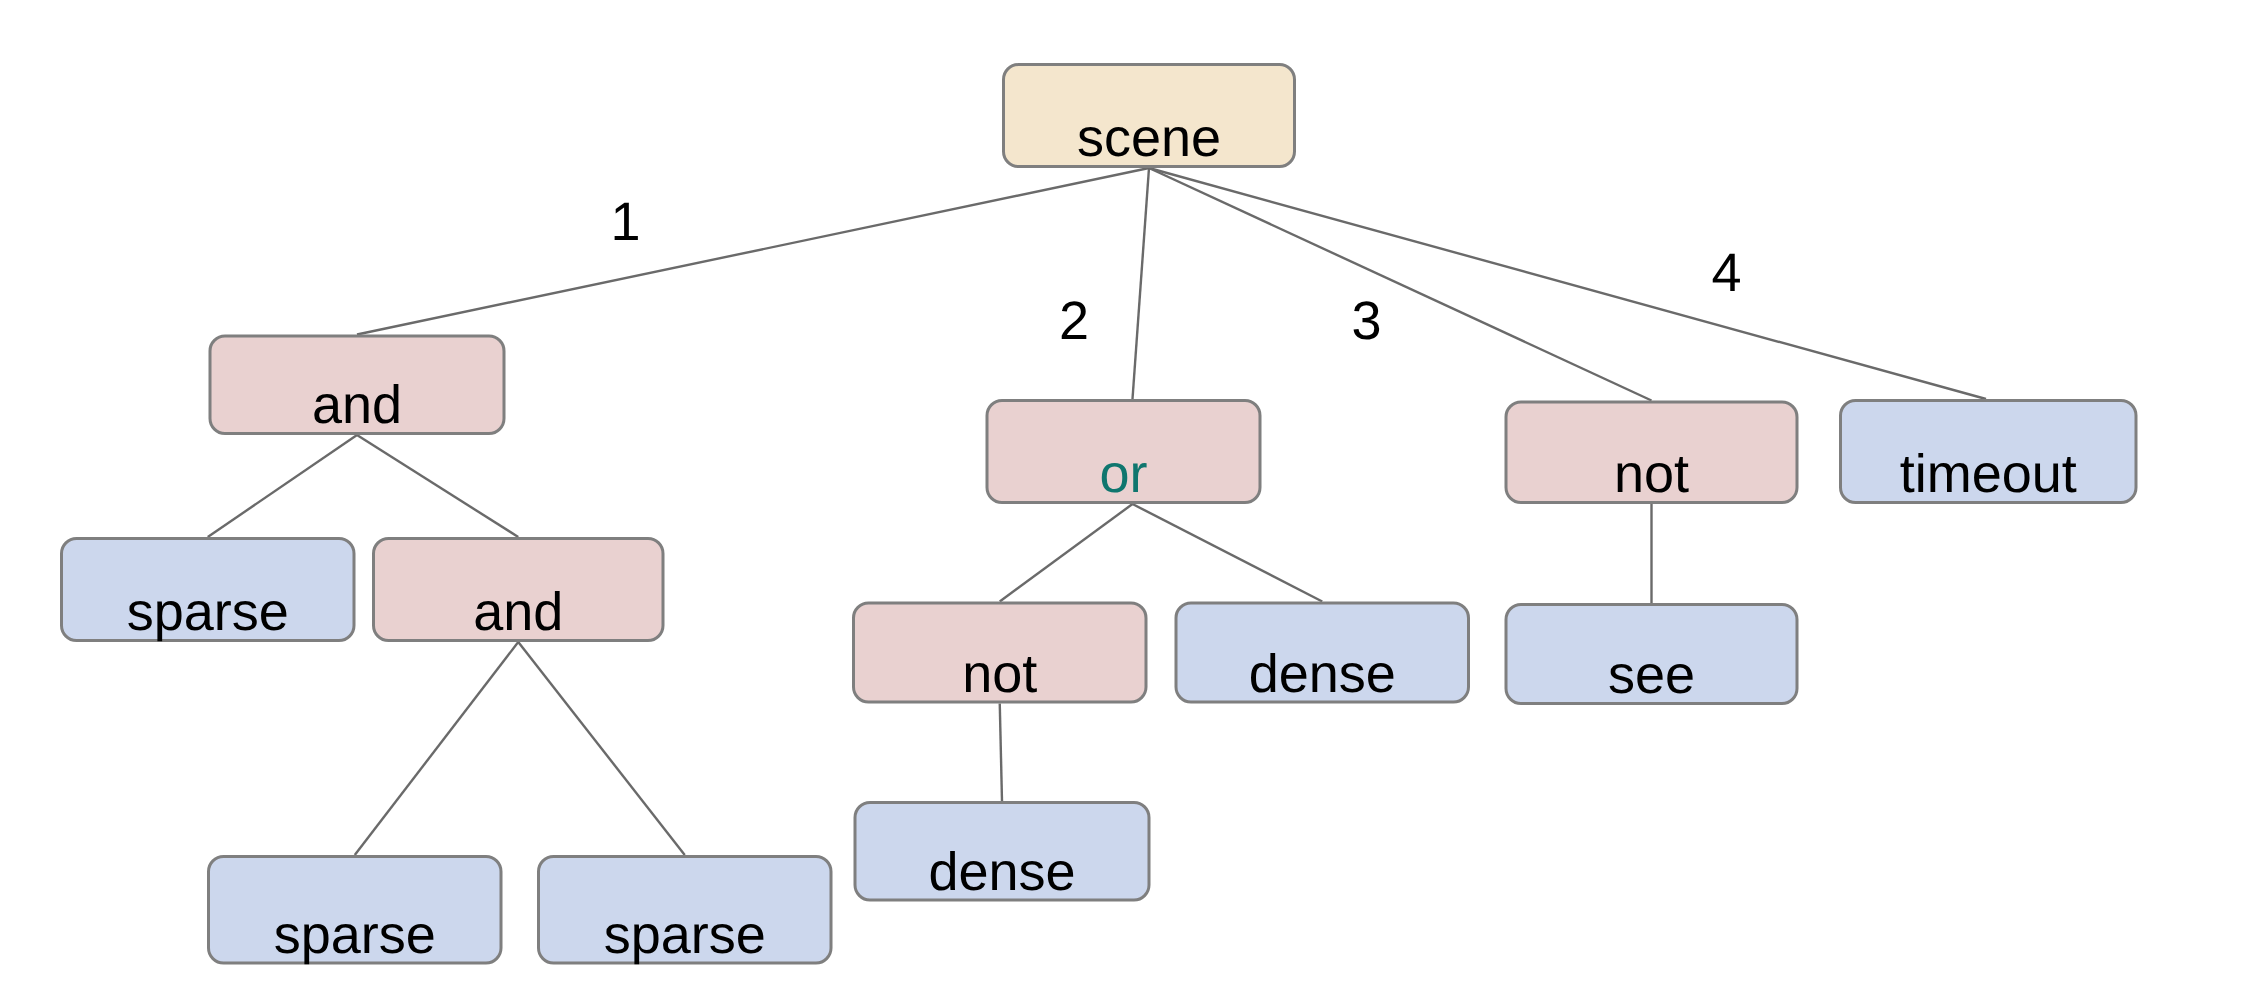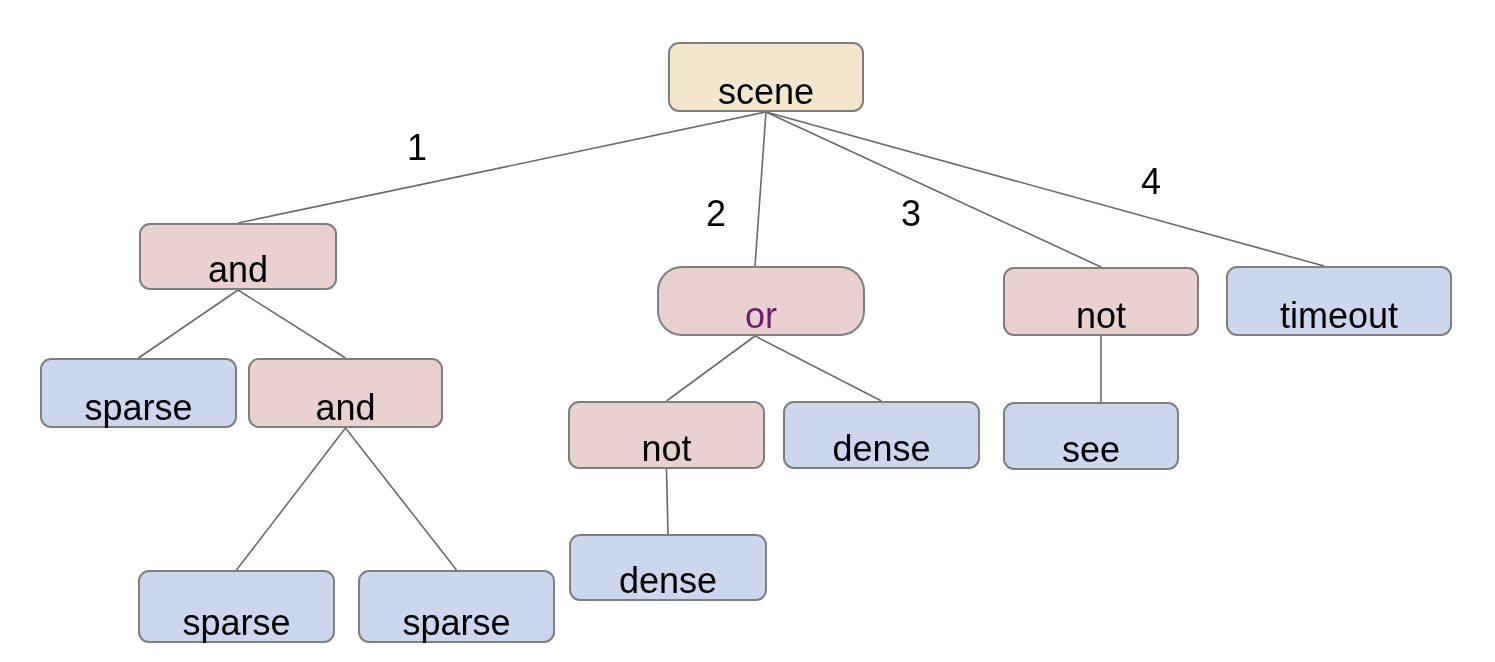--- a/index.html
+++ b/index.html
@@ -62,42 +62,42 @@
       <line x1="666.5" y1="469" x2="668" y2="534" stroke="#6a6a6a" stroke-width="1.6"></line>
       <line x1="1101" y1="336" x2="1101" y2="402" stroke="#6a6a6a" stroke-width="1.6"></line>
     </svg>
   <div id="nodes">
       <div class="node" style="left: 668px; top: 42px; width: 196px; height: 70px; background: rgb(244, 230, 205); border-color: rgb(127, 127, 127); color: rgb(0, 0, 0);">
         <span>scene</span>
       </div>
       <div class="node" style="left: 139px; top: 223px; width: 198px; height: 67px; background: rgb(233, 209, 208); border-color: rgb(127, 127, 127); color: rgb(0, 0, 0);">
         <span>and</span>
       </div>
-      <div class="node" style="left: 657px; top: 266px; width: 208px; height: 70px; background: rgb(233, 209, 208); border-color: rgb(127, 127, 127); color: #701a75; border-radius: 25px;">
+      <div class="node" style="left: 657px; top: 266px; width: 184px; height: 70px; background: rgb(233, 209, 208); border-color: rgb(127, 127, 127); color: #0f766e;">
         <span>or</span>
       </div>
       <div class="node" style="left: 1003px; top: 267px; width: 196px; height: 69px; background: rgb(233, 209, 208); border-color: rgb(127, 127, 127); color: rgb(0, 0, 0);">
         <span>not</span>
       </div>
-      <div class="node" style="left: 1226px; top: 266px; width: 226px; height: 70px; background: rgb(204, 215, 237); border-color: rgb(127, 127, 127); color: rgb(0, 0, 0);">
+      <div class="node" style="left: 1226px; top: 266px; width: 199px; height: 70px; background: rgb(204, 215, 237); border-color: rgb(127, 127, 127); color: rgb(0, 0, 0);">
         <span>timeout</span>
       </div>
       <div class="node" style="left: 40px; top: 358px; width: 197px; height: 70px; background: rgb(204, 215, 237); border-color: rgb(127, 127, 127); color: rgb(0, 0, 0);">
         <span>sparse</span>
       </div>
       <div class="node" style="left: 248px; top: 358px; width: 195px; height: 70px; background: rgb(233, 209, 208); border-color: rgb(127, 127, 127); color: rgb(0, 0, 0);">
         <span>and</span>
       </div>
       <div class="node" style="left: 568px; top: 401px; width: 197px; height: 68px; background: rgb(233, 209, 208); border-color: rgb(127, 127, 127); color: rgb(0, 0, 0);">
         <span>not</span>
       </div>
       <div class="node" style="left: 783px; top: 401px; width: 197px; height: 68px; background: rgb(204, 215, 237); border-color: rgb(127, 127, 127); color: rgb(0, 0, 0);">
         <span>dense</span>
       </div>
-      <div class="node" style="left: 1003px; top: 402px; width: 176px; height: 68px; background: rgb(204, 215, 237); border-color: rgb(127, 127, 127); color: rgb(0, 0, 0);">
+      <div class="node" style="left: 1003px; top: 402px; width: 196px; height: 68px; background: rgb(204, 215, 237); border-color: rgb(127, 127, 127); color: rgb(0, 0, 0);">
         <span>see</span>
       </div>
       <div class="node" style="left: 569px; top: 534px; width: 198px; height: 67px; background: rgb(204, 215, 237); border-color: rgb(127, 127, 127); color: rgb(0, 0, 0);">
         <span>dense</span>
       </div>
       <div class="node" style="left: 138px; top: 570px; width: 197px; height: 73px; background: rgb(204, 215, 237); border-color: rgb(127, 127, 127); color: rgb(0, 0, 0);">
         <span>sparse</span>
       </div>
       <div class="node" style="left: 358px; top: 570px; width: 197px; height: 73px; background: rgb(204, 215, 237); border-color: rgb(127, 127, 127); color: rgb(0, 0, 0);">
         <span>sparse</span>

